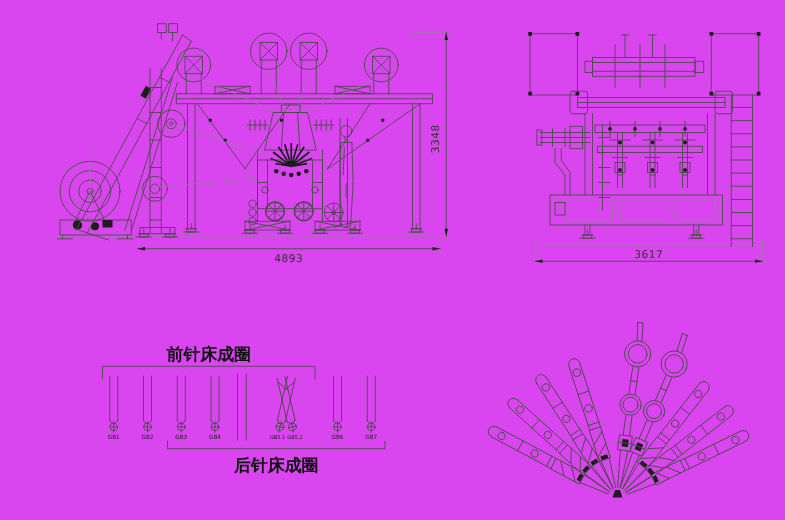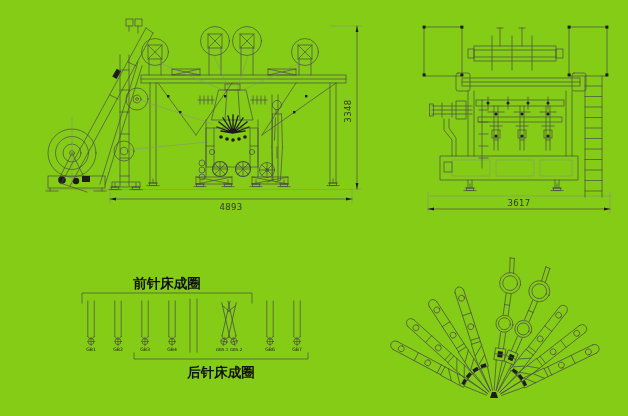--- a/index.html
+++ b/index.html
@@ -1,16 +1,16 @@
 <!DOCTYPE html>
 <html><head>
 <meta charset="utf-8">
 <style>
   html,body{margin:0;padding:0;background:#ffffff;}
-  #canvas{width:628px;height:416px;position:relative;background:#84cc16;overflow:hidden;}
+  #canvas{width:628px;height:416px;position:relative;background:#d946ef;overflow:hidden;}
   svg text{stroke:none;fill:#2a2a2a;font-family:"DejaVu Sans","Liberation Sans",sans-serif;}
   .dim{font-size:8.5px;letter-spacing:.4px;fill:#333;}
   .cjk{font-size:13.5px;font-weight:600;fill:#111;}
   .gb{font-size:4.6px;fill:#222;}
   .gbs{font-size:4.1px;fill:#222;}
   .dk{fill:#1d1d1d;stroke:none;}
   .lt{stroke:#8a8a8a;stroke-width:.5;}
 </style>
 </head>
 <body>

